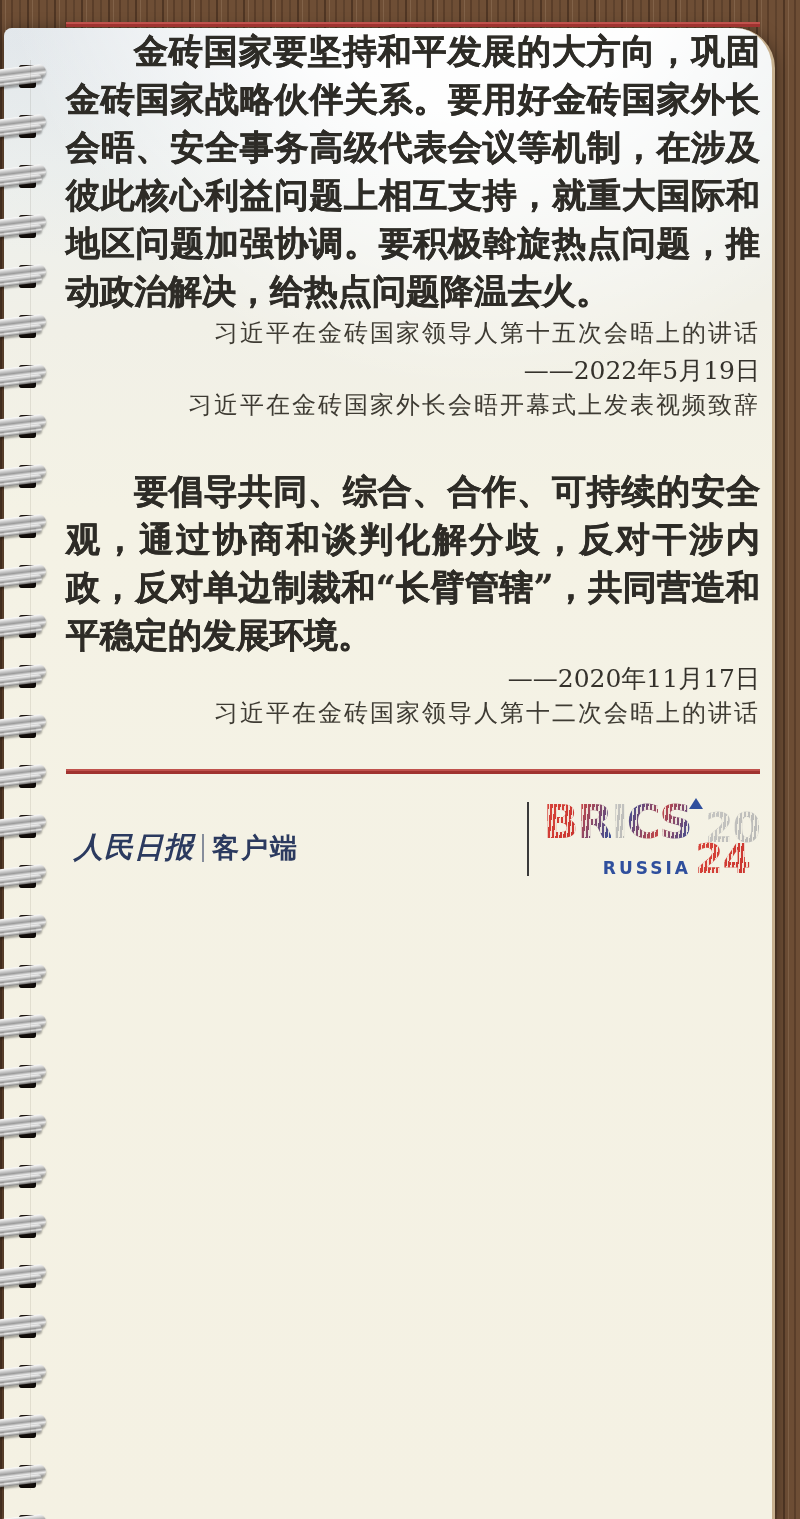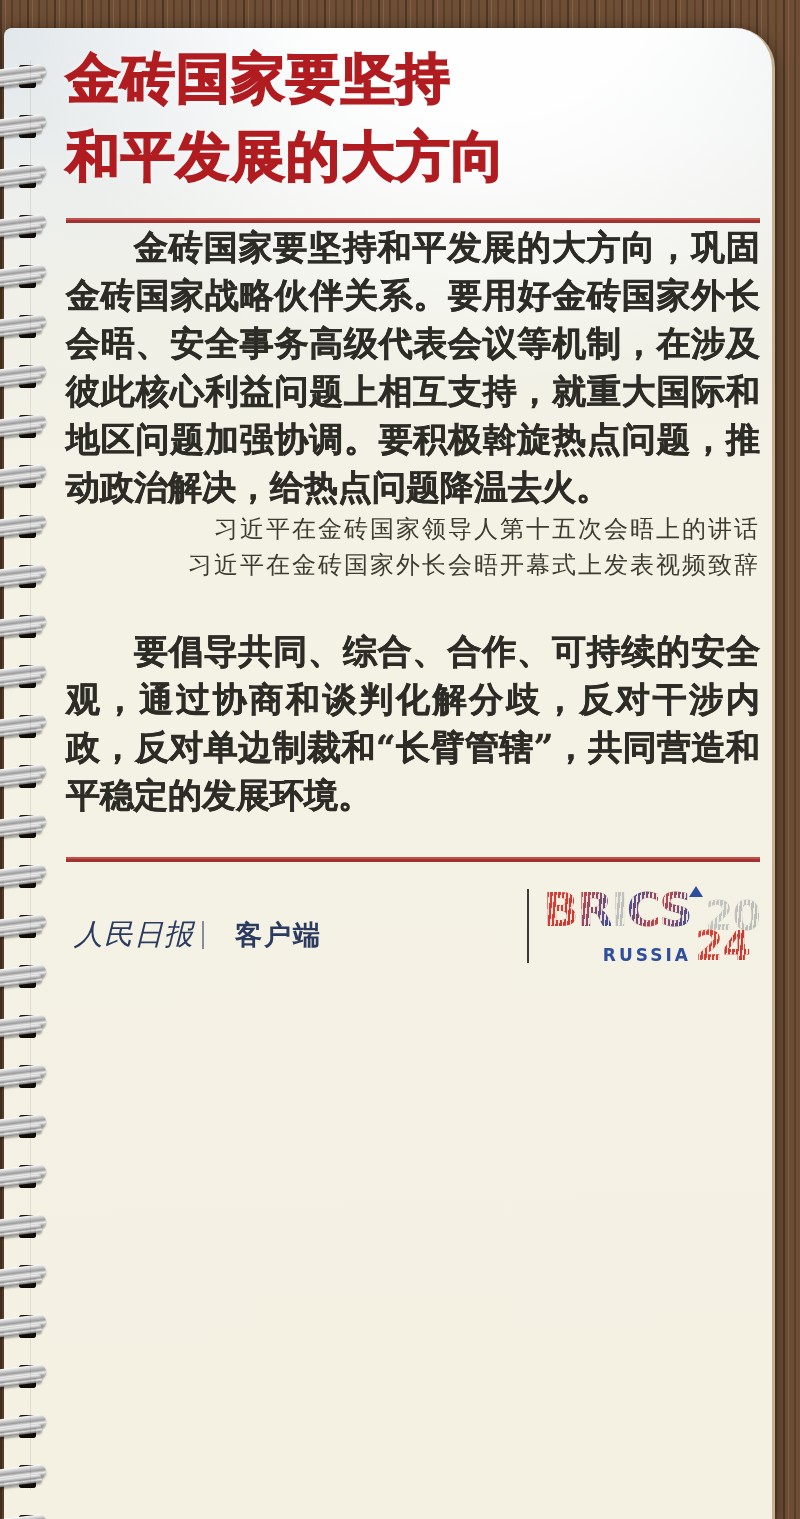--- a/index.html
+++ b/index.html
@@ -76,23 +76,23 @@
     font-size:25px; line-height:32px; color:#35322c; font-weight:500; margin-top:4px;
   }
   .attr .source {
     font-size:24px; line-height:36px; color:#3e3b33; font-weight:400; letter-spacing:2px;
   }
 
   
   .footer { margin-top:26px; display:flex; justify-content:space-between; align-items:flex-end; }
 
   .pd-logo { display:flex; align-items:center; gap:8px; margin-left:8px; margin-bottom:10px; color:#2b3a5f; }
-  .pd-name { font-family:"DejaVu Serif",serif; font-style:italic; font-weight:400; font-size:29px; letter-spacing:1px; }
+  .pd-name { font-family:"DejaVu Serif",serif; font-style:italic; font-weight:700; font-size:29px; letter-spacing:1px; }
   .pd-divider { width:2px; height:28px; background:#2b3a5f; opacity:.55; }
-  .pd-client { font-family:"DejaVu Sans",sans-serif; font-weight:700; font-size:27px; letter-spacing:2px;margin-left:23px; }
+  .pd-client { font-family:"DejaVu Sans",sans-serif; font-weight:700; font-size:27px; letter-spacing:2px; }
 
   .brics-wrap { display:flex; align-items:center; }
   .brics-sep { width:2px; height:74px; background:#3a3a3a; margin-right:14px; }
   .brics-logo { display:grid; grid-template-columns:auto auto; column-gap:4px; align-items:start; }
   .brics-word { display:flex; align-items:flex-end; position:relative; }
   .brics-letter {
     font-family:"DejaVu Sans",sans-serif; font-weight:800; font-size:47px; line-height:.95;
     letter-spacing:-2px;
     -webkit-background-clip:text; background-clip:text; color:transparent;
     background-image:
@@ -280,37 +280,38 @@
       </div>
       <div class="coil">
         <span class="hole"></span>
         <span class="wire w1"></span>
       </div>
     </div>
   <div class="margin-line"></div>
 
   <div class="content">
 
-    <h1 class="title">
-      <div>金砖国家要坚持</div>
-      <div>和平发展的大方向</div>
-    </h1>
 
     <div class="rule top"></div>
 
     <p class="quote q1">金砖国家要坚持和平发展的大方向，巩固金砖国家战略伙伴关系。要用好金砖国家外长会晤、安全事务高级代表会议等机制，在涉及彼此核心利益问题上相互支持，就重大国际和地区问题加强协调。要积极斡旋热点问题，推动政治解决，给热点问题降温去火。</p>
     <div class="attr">
       <div class="source">习近平在金砖国家领导人第十五次会晤上的讲话</div>
     </div>
 
     <div class="attr">
+      <div class="date">——2022年5月19日</div>
       <div class="source">习近平在金砖国家外长会晤开幕式上发表视频致辞</div>
     </div>
 
     <p class="quote q3">要倡导共同、综合、合作、可持续的安全观，通过协商和谈判化解分歧，反对干涉内政，反对单边制裁和“长臂管辖”，共同营造和平稳定的发展环境。</p>
+    <div class="attr">
+      <div class="date">——2020年11月17日</div>
+      <div class="source">习近平在金砖国家领导人第十二次会晤上的讲话</div>
+    </div>
 
     <div class="rule bottom"></div>
 
     <div class="footer">
       <div class="pd-logo">
         <span class="pd-name">人民日报</span>
         <span class="pd-divider"></span>
         <span class="pd-client">客户端</span>
       </div>
 

